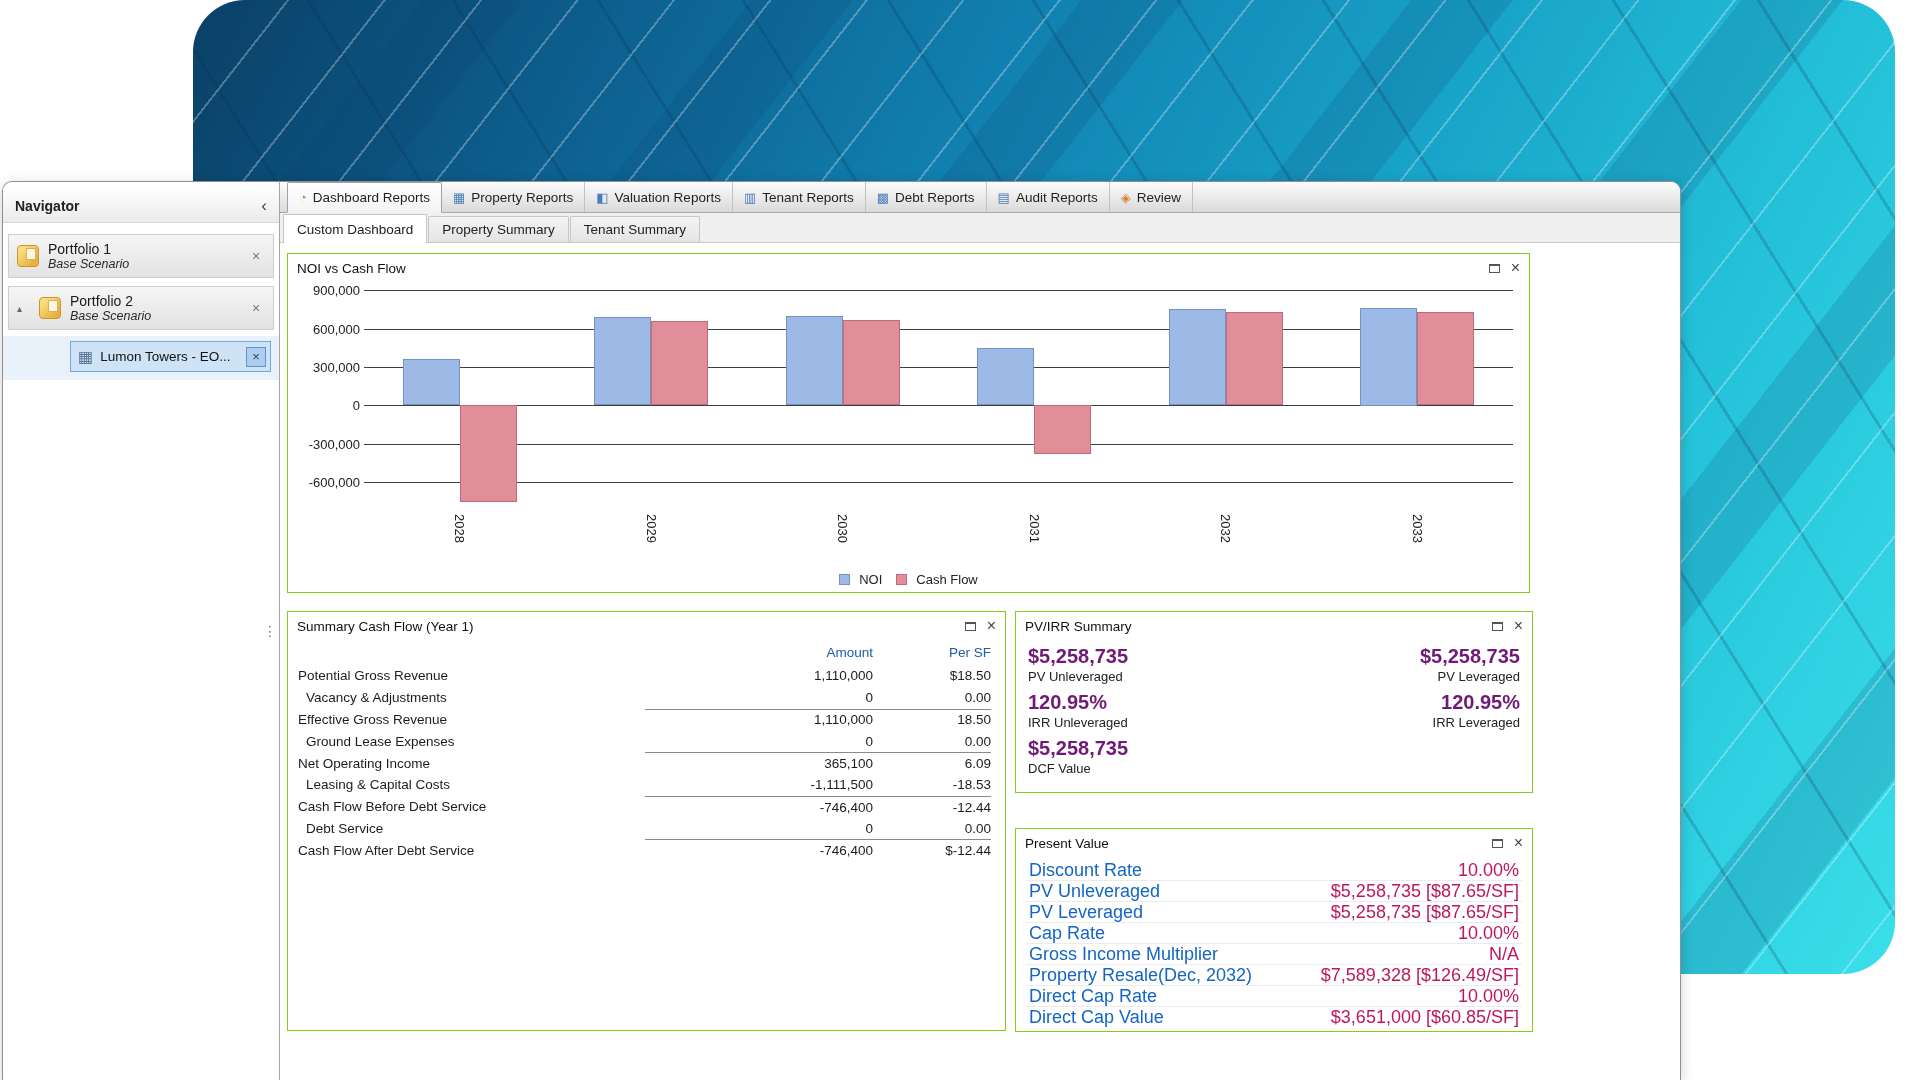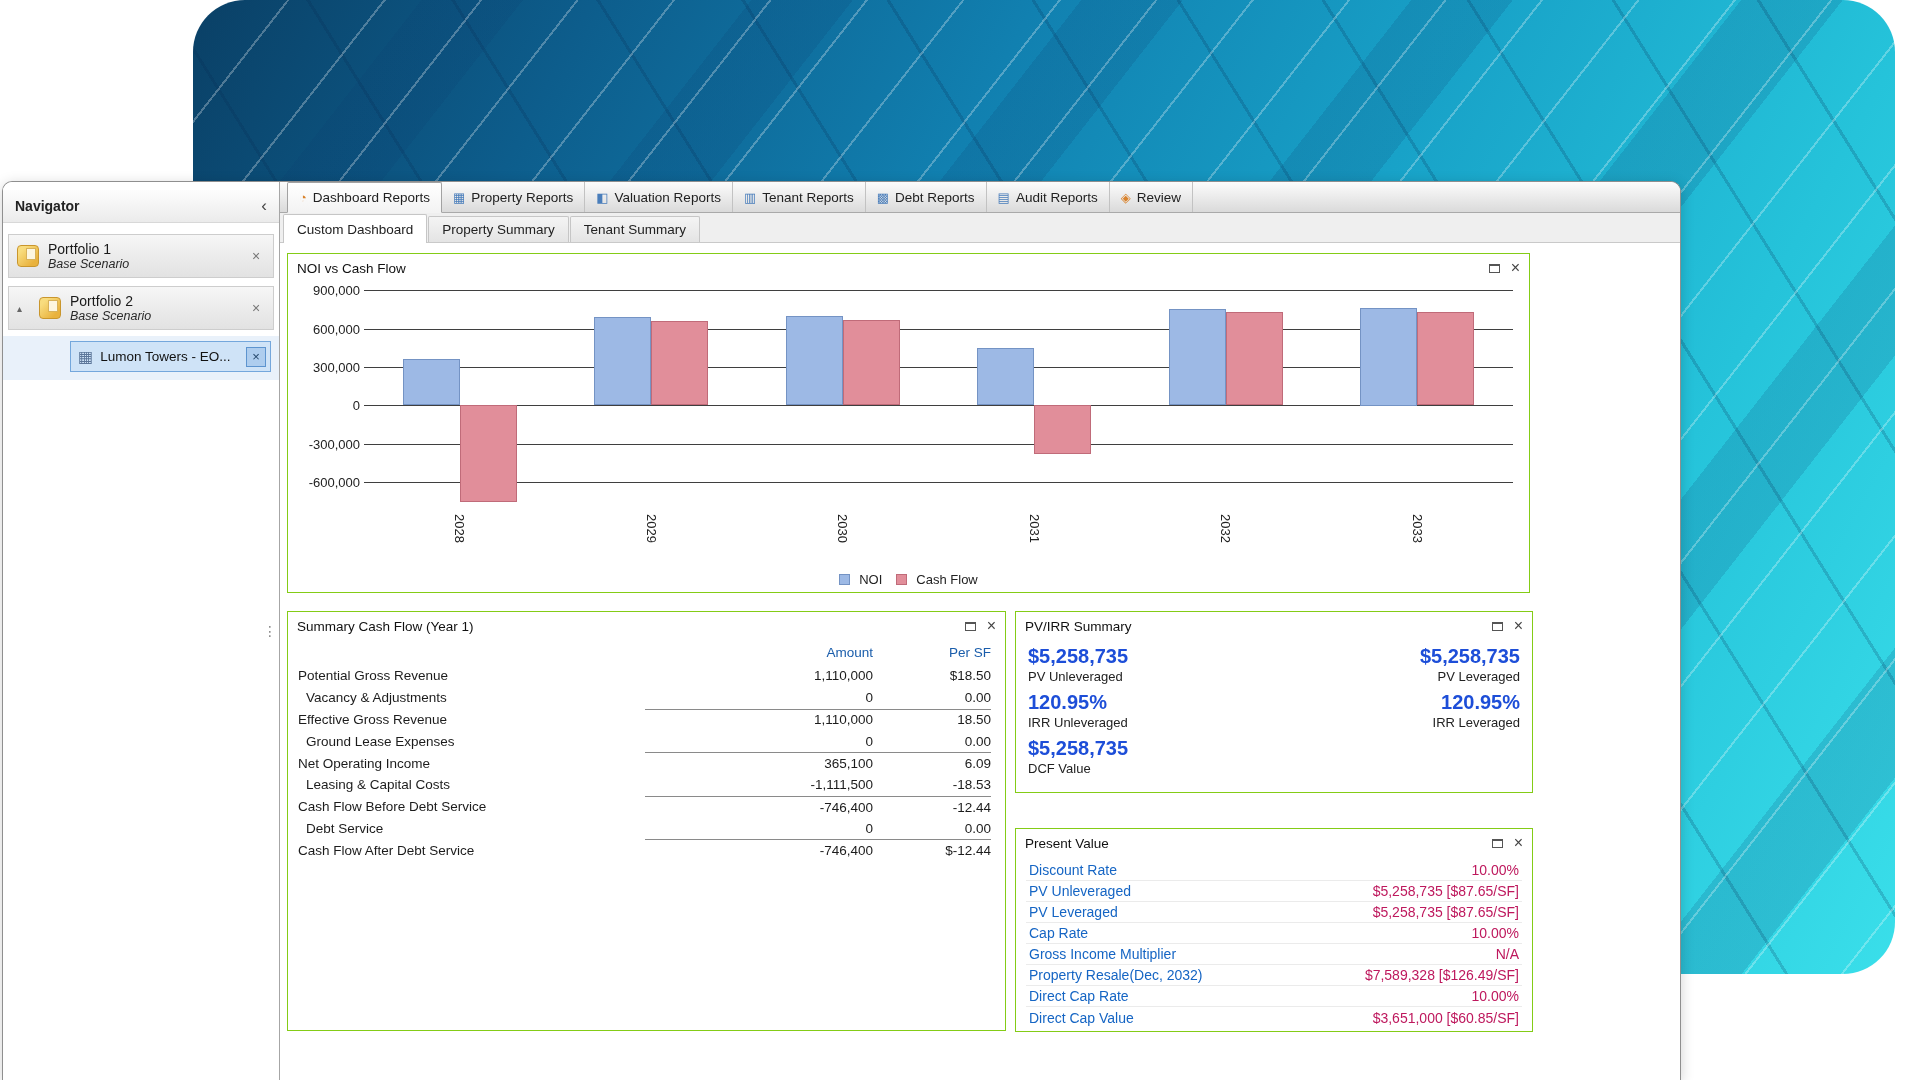--- a/index.html
+++ b/index.html
@@ -102,28 +102,28 @@
   .sum-head { height:25px; align-items:center; color:#1a5dab; font-size:13.5px; }
   .sum-head .num { text-align:right; }
   .sum-row { height:21.8px; font-size:13.5px; color:#1c1c1c; }
   .sum-row > div { height:100%; display:flex; align-items:center; }
   .sum-row .num { justify-content:flex-end; }
   .sum-row.rule .num { border-top:1px solid #8a8a8a; }
   .sum-row .lbl.indent { padding-left:8px; }
 
   
   .pvirr-body { padding:4px 12px 0 12px; display:grid; grid-template-columns:1fr 1fr; }
-  .pvirr-body .v { font-size:20px; font-weight:bold; color:#1d4ed8; line-height:1.25; }
+  .pvirr-body .v { font-size:20px; font-weight:bold; color:#701a75; line-height:1.25; }
   .pvirr-body .l { font-size:13px; color:#222; margin:0 0 6px; }
   .tr { text-align:right; }
 
   
   .pv-body { padding:3px 10px 0 10px; }
   .pv-row { display:flex; justify-content:space-between; align-items:center; height:21px;
-    border-bottom:1px solid #ebebeb; font-size:14px; padding:0 3px; }
+    border-bottom:1px solid #ebebeb; font-size:18px; padding:0 3px; }
   .pv-row:last-child { border-bottom:none; }
   .pv-row .pv-lbl { color:#1565c4; }
   .pv-row .pv-val { color:#be185d; }
 </style>
 </head>
 <body>
 
 <div class="bg-art"></div>
 
 <div class="app-window">

